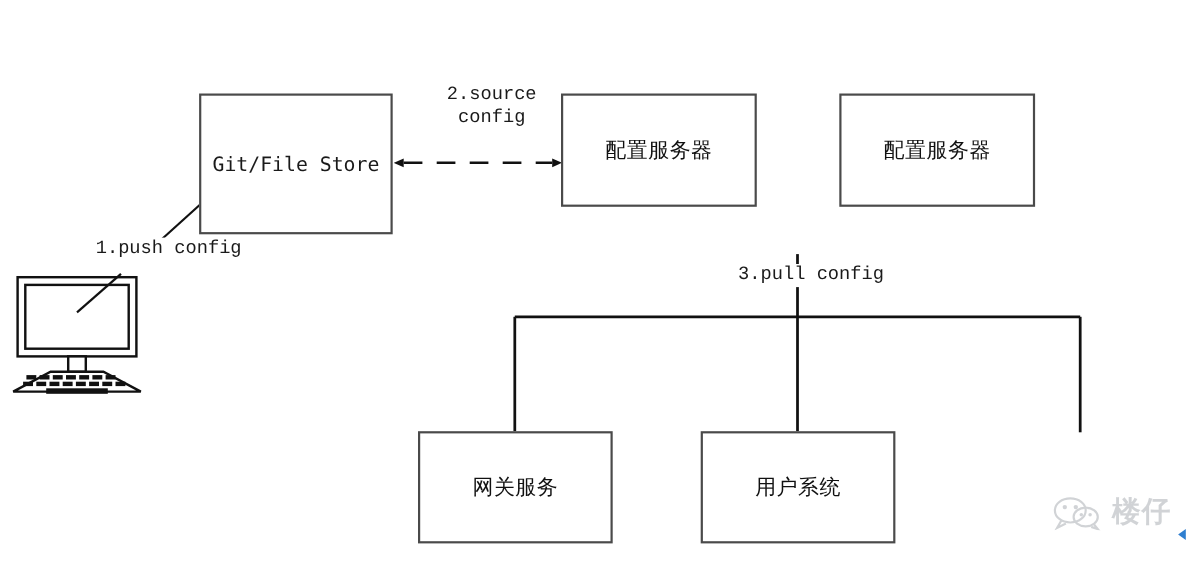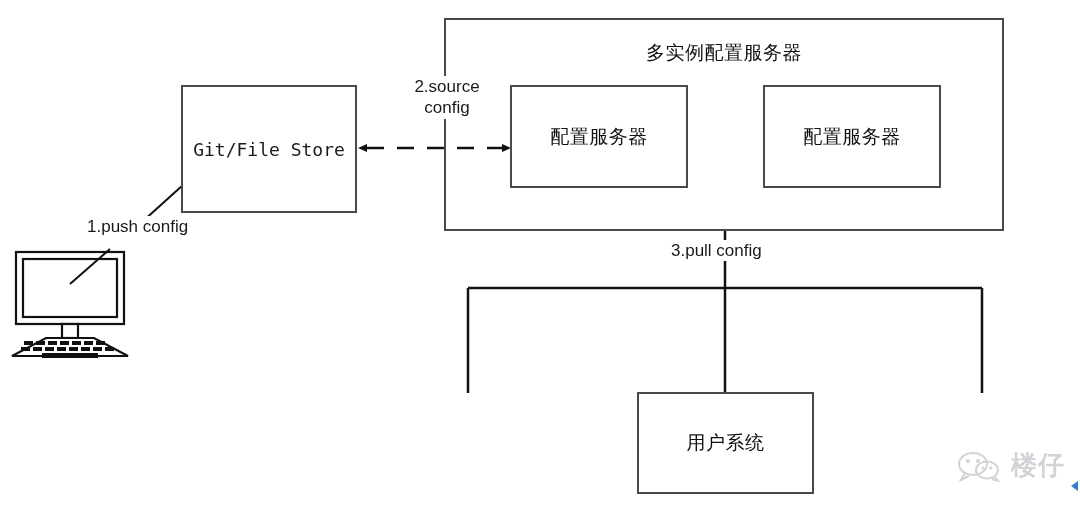--- a/index.html
+++ b/index.html
@@ -57,21 +57,21 @@
   .outer-title {
     position: absolute;
     left: 0;
     right: 0;
     top: 20px;
     text-align: center;
   }
   
   .ftext {
     position: absolute;
-    font-family: Liberation Sans, sans-serif;
+    font-family: Liberation Mono, monospace;
     font-size: 17px;
     color: #1a1a1a;
     white-space: nowrap;
     background: #ffffff;
     padding: 0 3px;
     line-height: 1.25;
   }
   .ftext.centered { text-align: center; }
   
   .watermark {
@@ -152,34 +152,32 @@
         <rect x="105" y="347" width="9" height="4"></rect>
         <rect x="42" y="353" width="56" height="5"></rect>
       </g>
     </g>
   </svg>
 
   <div class="box" style="left:181px; top:85px; width:176px; height:128px;">
     <span class="label-mono">Git/File Store</span>
   </div>
 
-  <div class="box outer" style="left:444px; top:18px; width:560px; height:213px;">
-    <div class="outer-title">
-      <span class="label-cn">多实例配置服务器</span>
-    </div>
-  </div>
 
   <div class="box" style="left:510px; top:85px; width:178px; height:103px;">
     <span class="label-cn">配置服务器</span>
   </div>
 
   <div class="box" style="left:763px; top:85px; width:178px; height:103px;">
     <span class="label-cn">配置服务器</span>
   </div>
 
+  <div class="box" style="left:380px; top:392px; width:177px; height:102px;">
+    <span class="label-cn">网关服务</span>
+  </div>
 
   <div class="box" style="left:637px; top:392px; width:177px; height:102px;">
     <span class="label-cn">用户系统</span>
   </div>
 
 
   <div class="ftext" style="left:84px; top:216px;">1.push config</div>
 
   <div class="ftext centered" style="left:389px; top:76px; width:110px;">
     <div>2.source</div>

